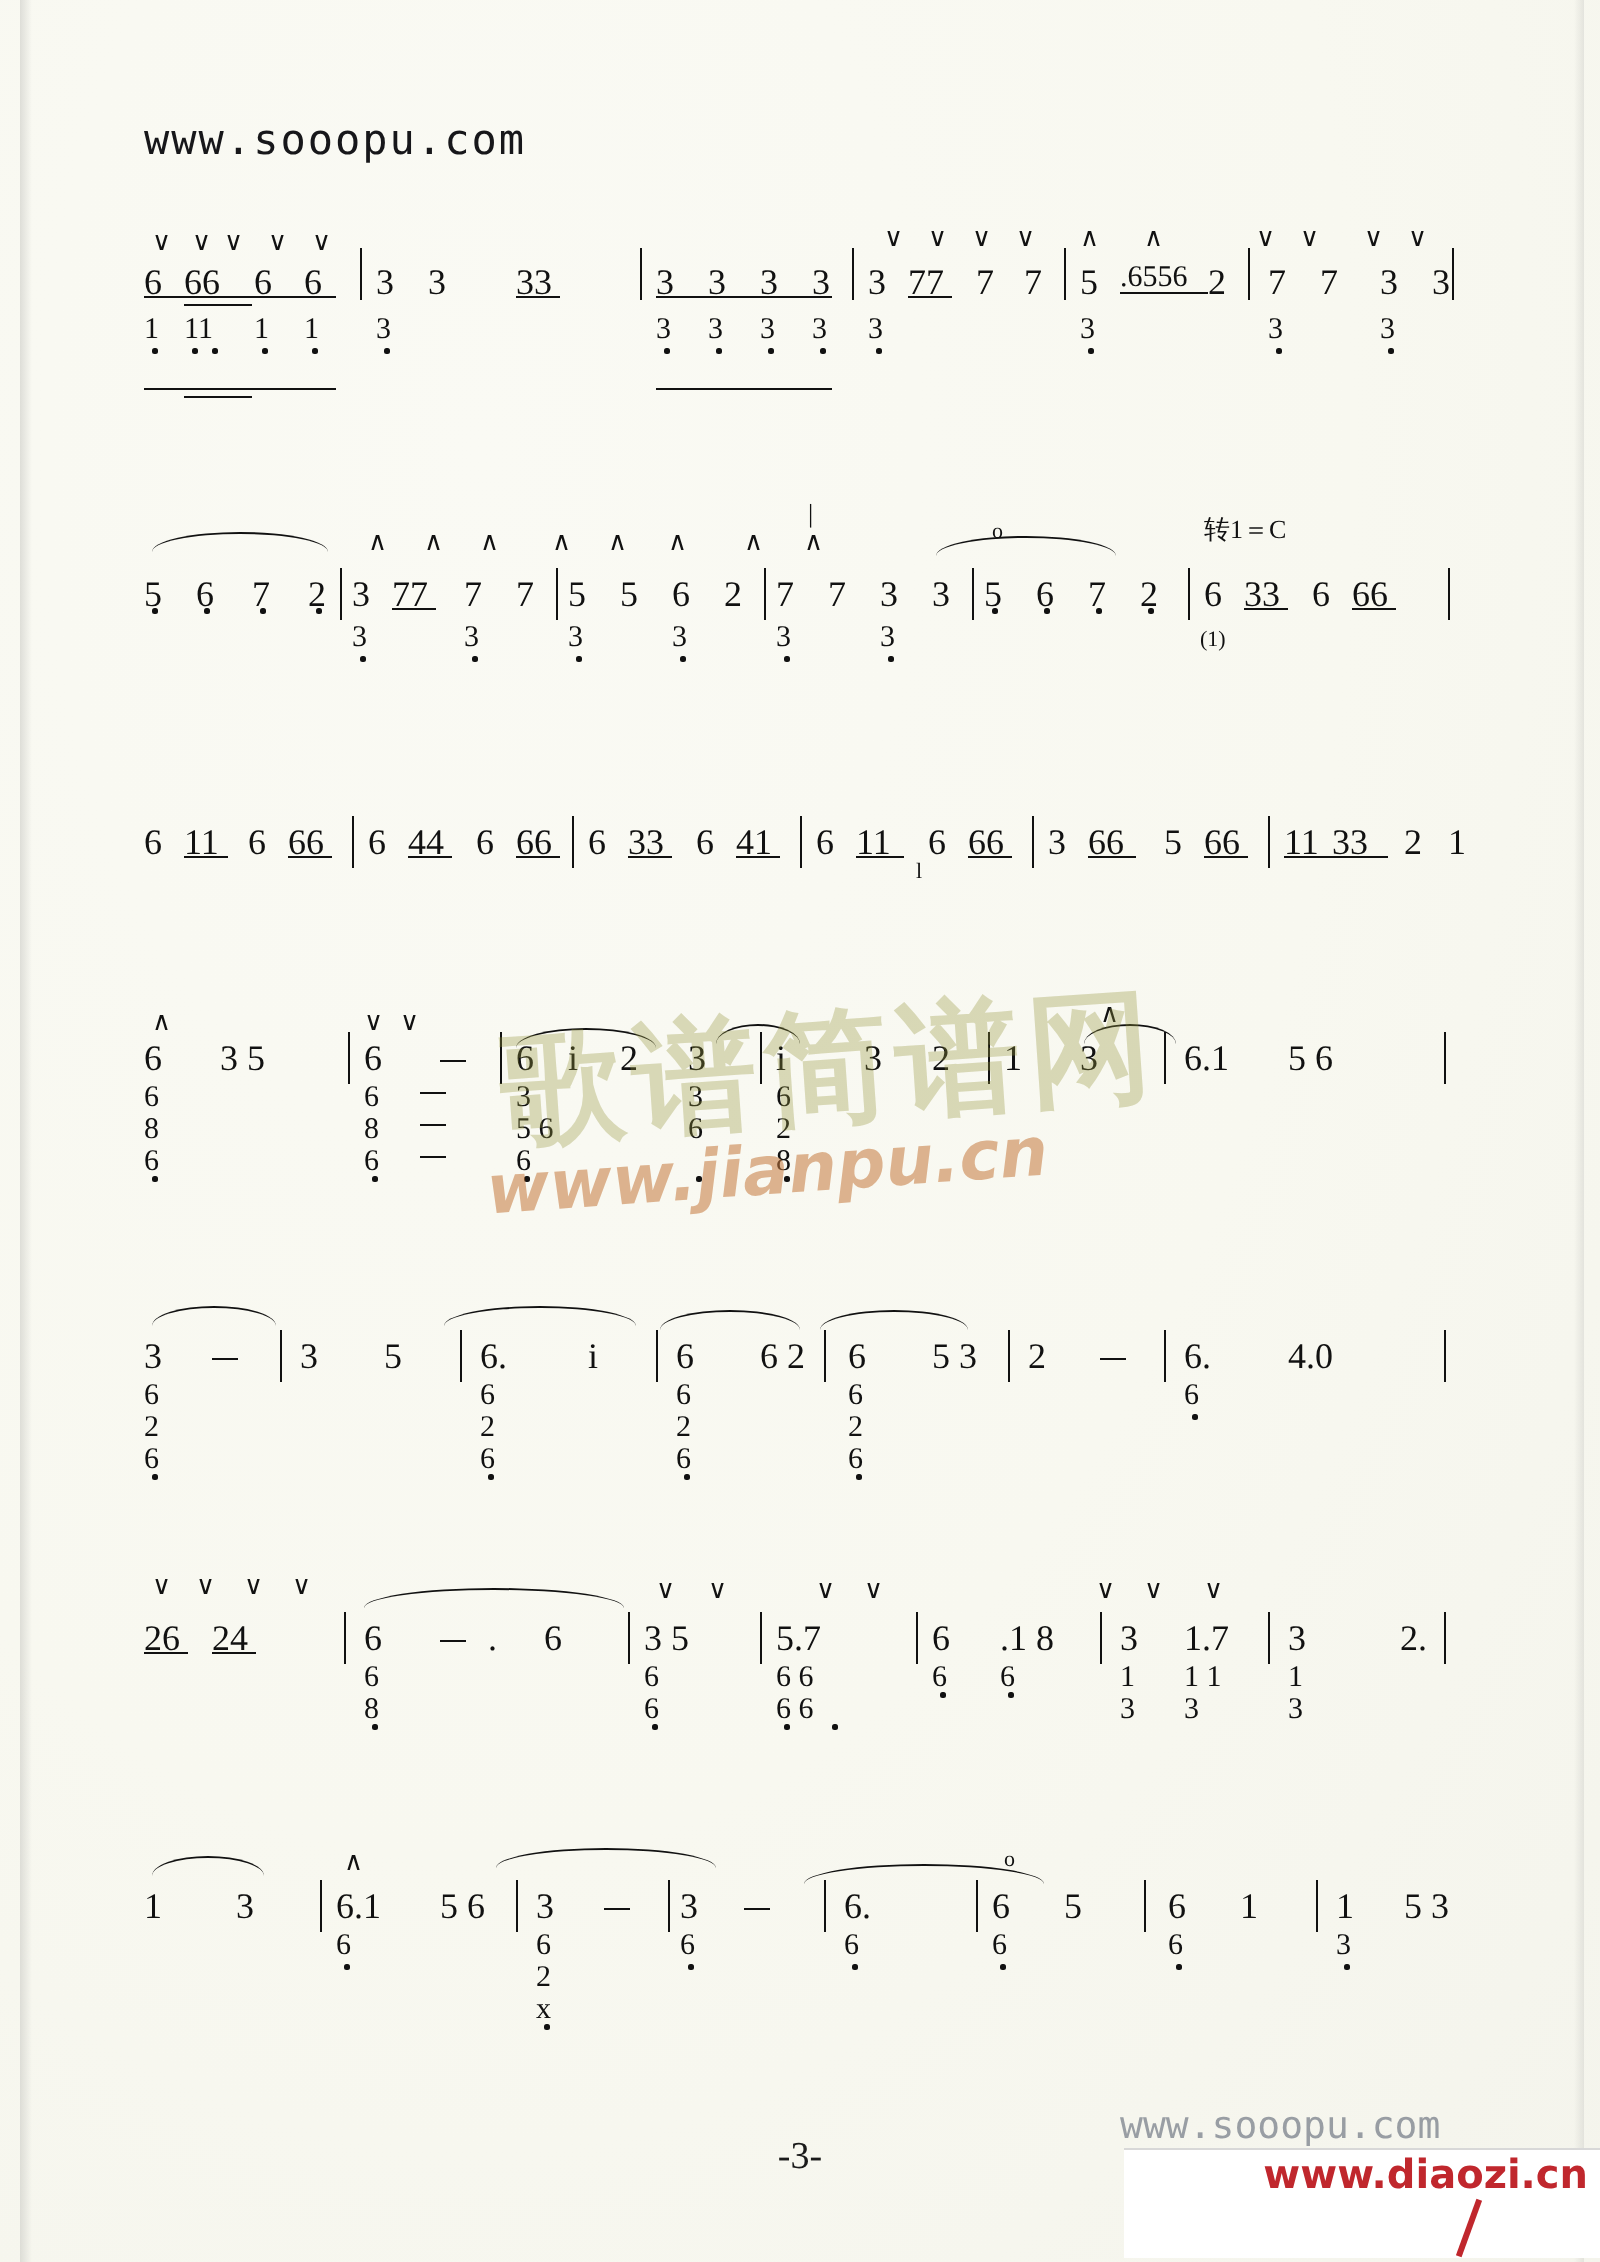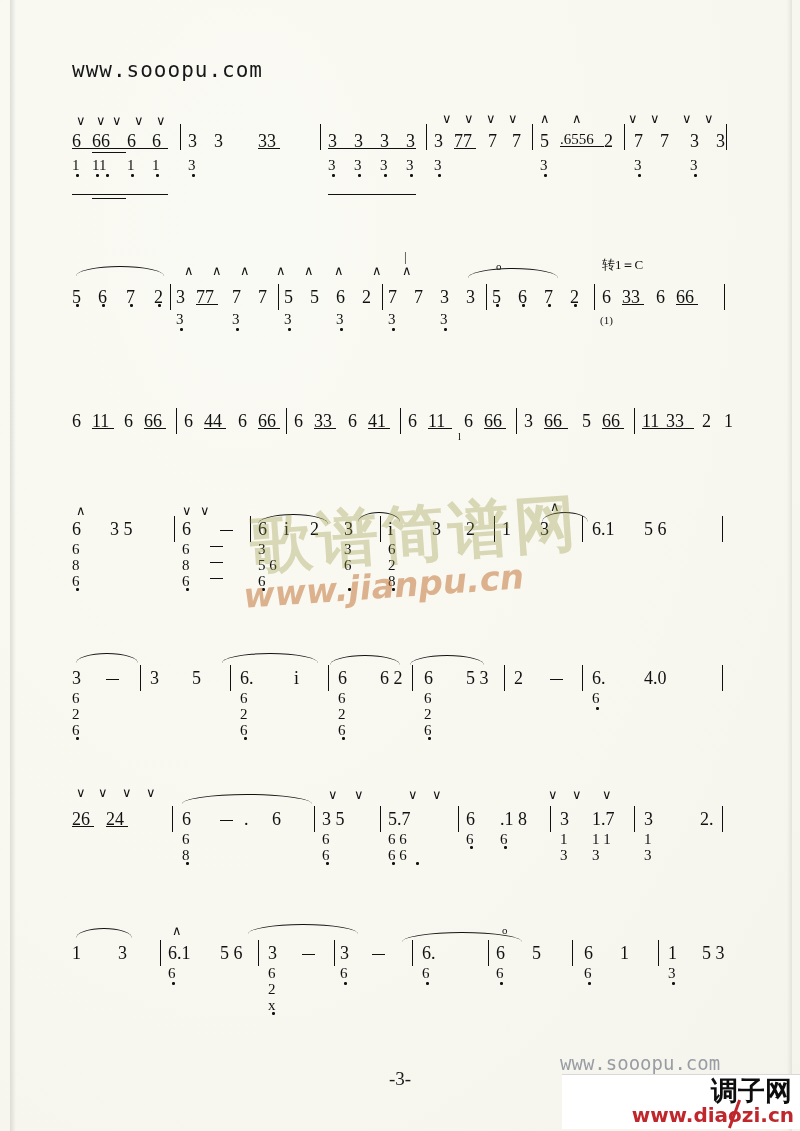--- a/index.html
+++ b/index.html
@@ -673,17 +673,16 @@
   </div>
 
   <div class="wm-cn">歌谱简谱网</div>
   <div class="wm-url">www.jianpu.cn</div>
 
   <div class="page-number">-3-</div>
 
   <div class="wm-bottom-url">www.sooopu.com</div>
 
   <div class="wm-badge">
-    <div class="bz-cn">调子网</div>
     <div class="bz-url">www.diaozi.cn</div>
     <div class="bz-slash"></div>
   </div>
 </div>
 
 </body></html>

